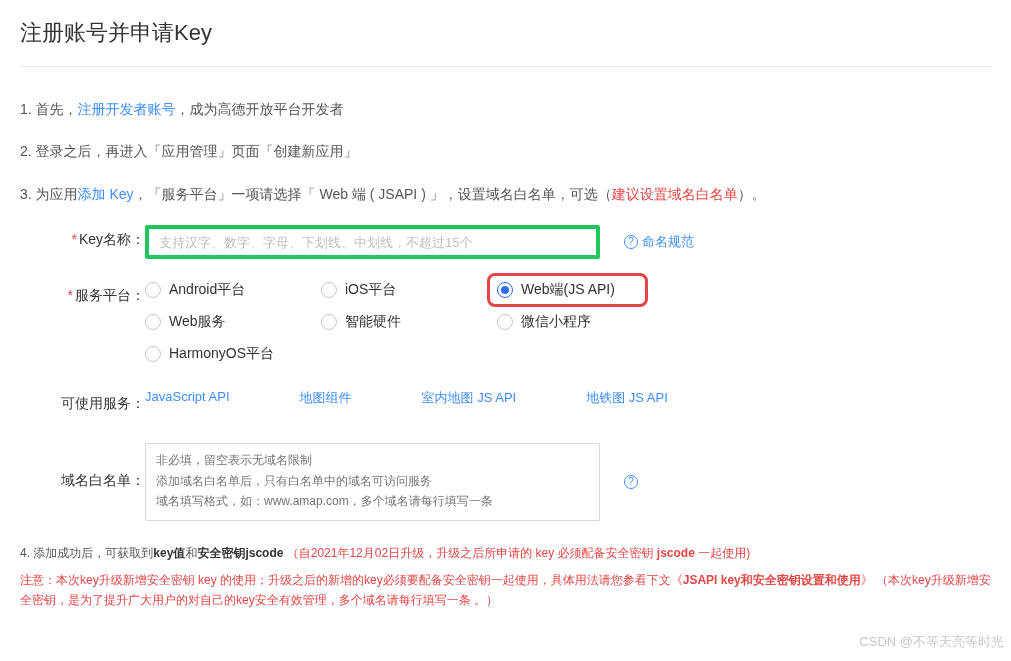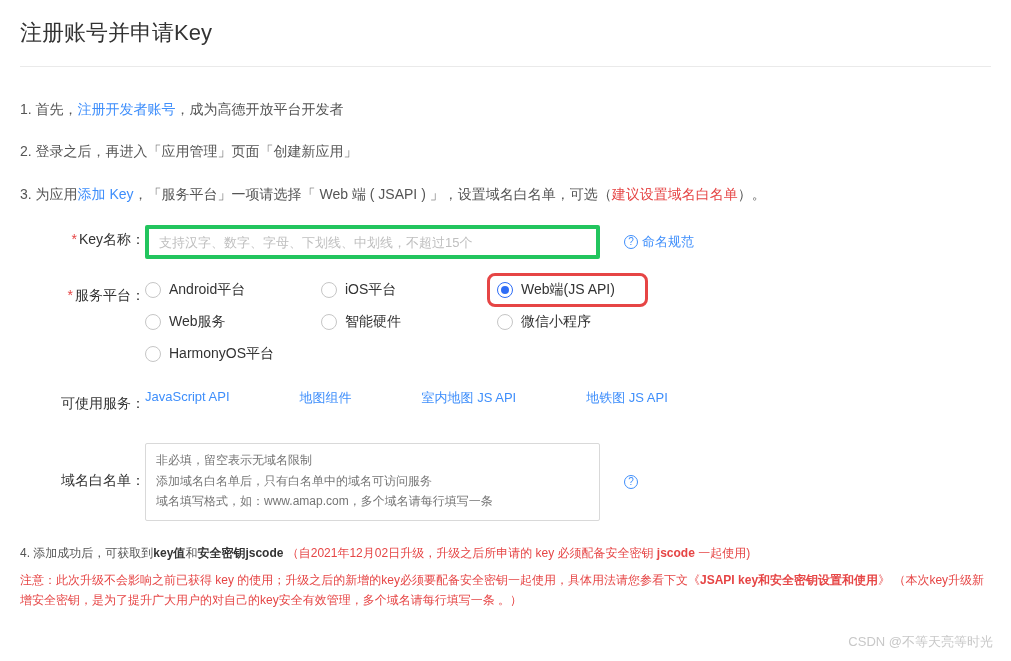--- a/index.html
+++ b/index.html
@@ -134,21 +134,21 @@
     .post-step {
       color: #555;
       line-height: 1.7;
       font-size: 12px;
     }
     .post-step .bold { font-weight: 700; color: #333; }
     .post-step .red { color: #e64545; }
     .post-step .redbold { color: #e64545; font-weight: 700; }
     .watermark {
       position: absolute;
-      right: 18px; bottom: 10px;
+      right: 7px; bottom: 10px;
       color: #c8c8c8;
       font-size: 13px;
     }
     .q-icon {
       width: 14px; height: 14px;
       border: 1px solid #3e8efb;
       border-radius: 50%;
       display: inline-flex; align-items: center; justify-content: center;
       font-size: 10px; color: #3e8efb; line-height: 1;
     }
@@ -241,18 +241,18 @@
   </div>
 
 </div>
 
 <div class="post-step">
   <div>
     <span>4. 添加成功后，可获取到</span><span class="bold">key值</span><span>和</span><span class="bold">安全密钥jscode</span>
     <span class="red">（</span><span class="red">自2021年12月02日升级，升级之后所申请的 key 必须配备安全密钥 </span><span class="redbold">jscode</span><span class="red"> 一起使用</span><span class="red">)</span>
   </div>
   <div style="margin-top:6px">
-    <span class="red">注意：此次升级不会影响之前已获得 key 的使用；升级之后的新增的key必须要配备安全密钥一起使用，具体用法请您参看下文《</span><span class="redbold">JSAPI key和安全密钥设置和使用</span><span class="red">》</span>
+    <span class="red">注意：本次key升级新增安全密钥 key 的使用；升级之后的新增的key必须要配备安全密钥一起使用，具体用法请您参看下文《</span><span class="redbold">JSAPI key和安全密钥设置和使用</span><span class="red">》</span>
     <span class="red">（本次key升级新增安全密钥，是为了提升广大用户的对自己的key安全有效管理，多个域名请每行填写一条 。）</span>
   </div>
 </div>
 
 <div class="watermark">CSDN @不等天亮等时光</div>
 
 </body></html>

